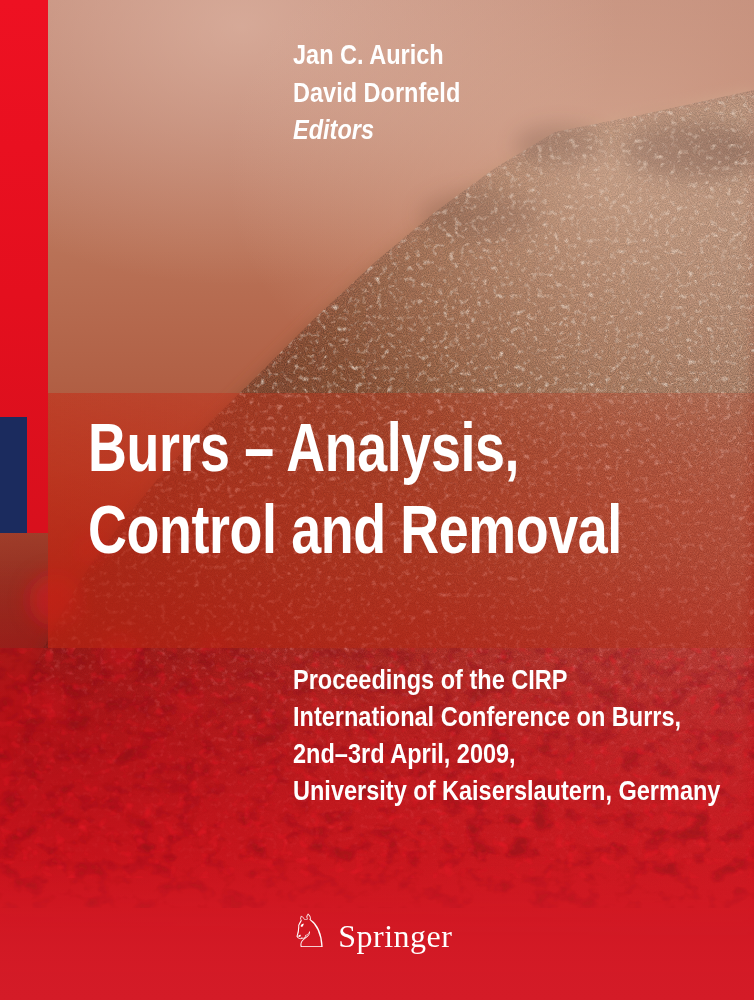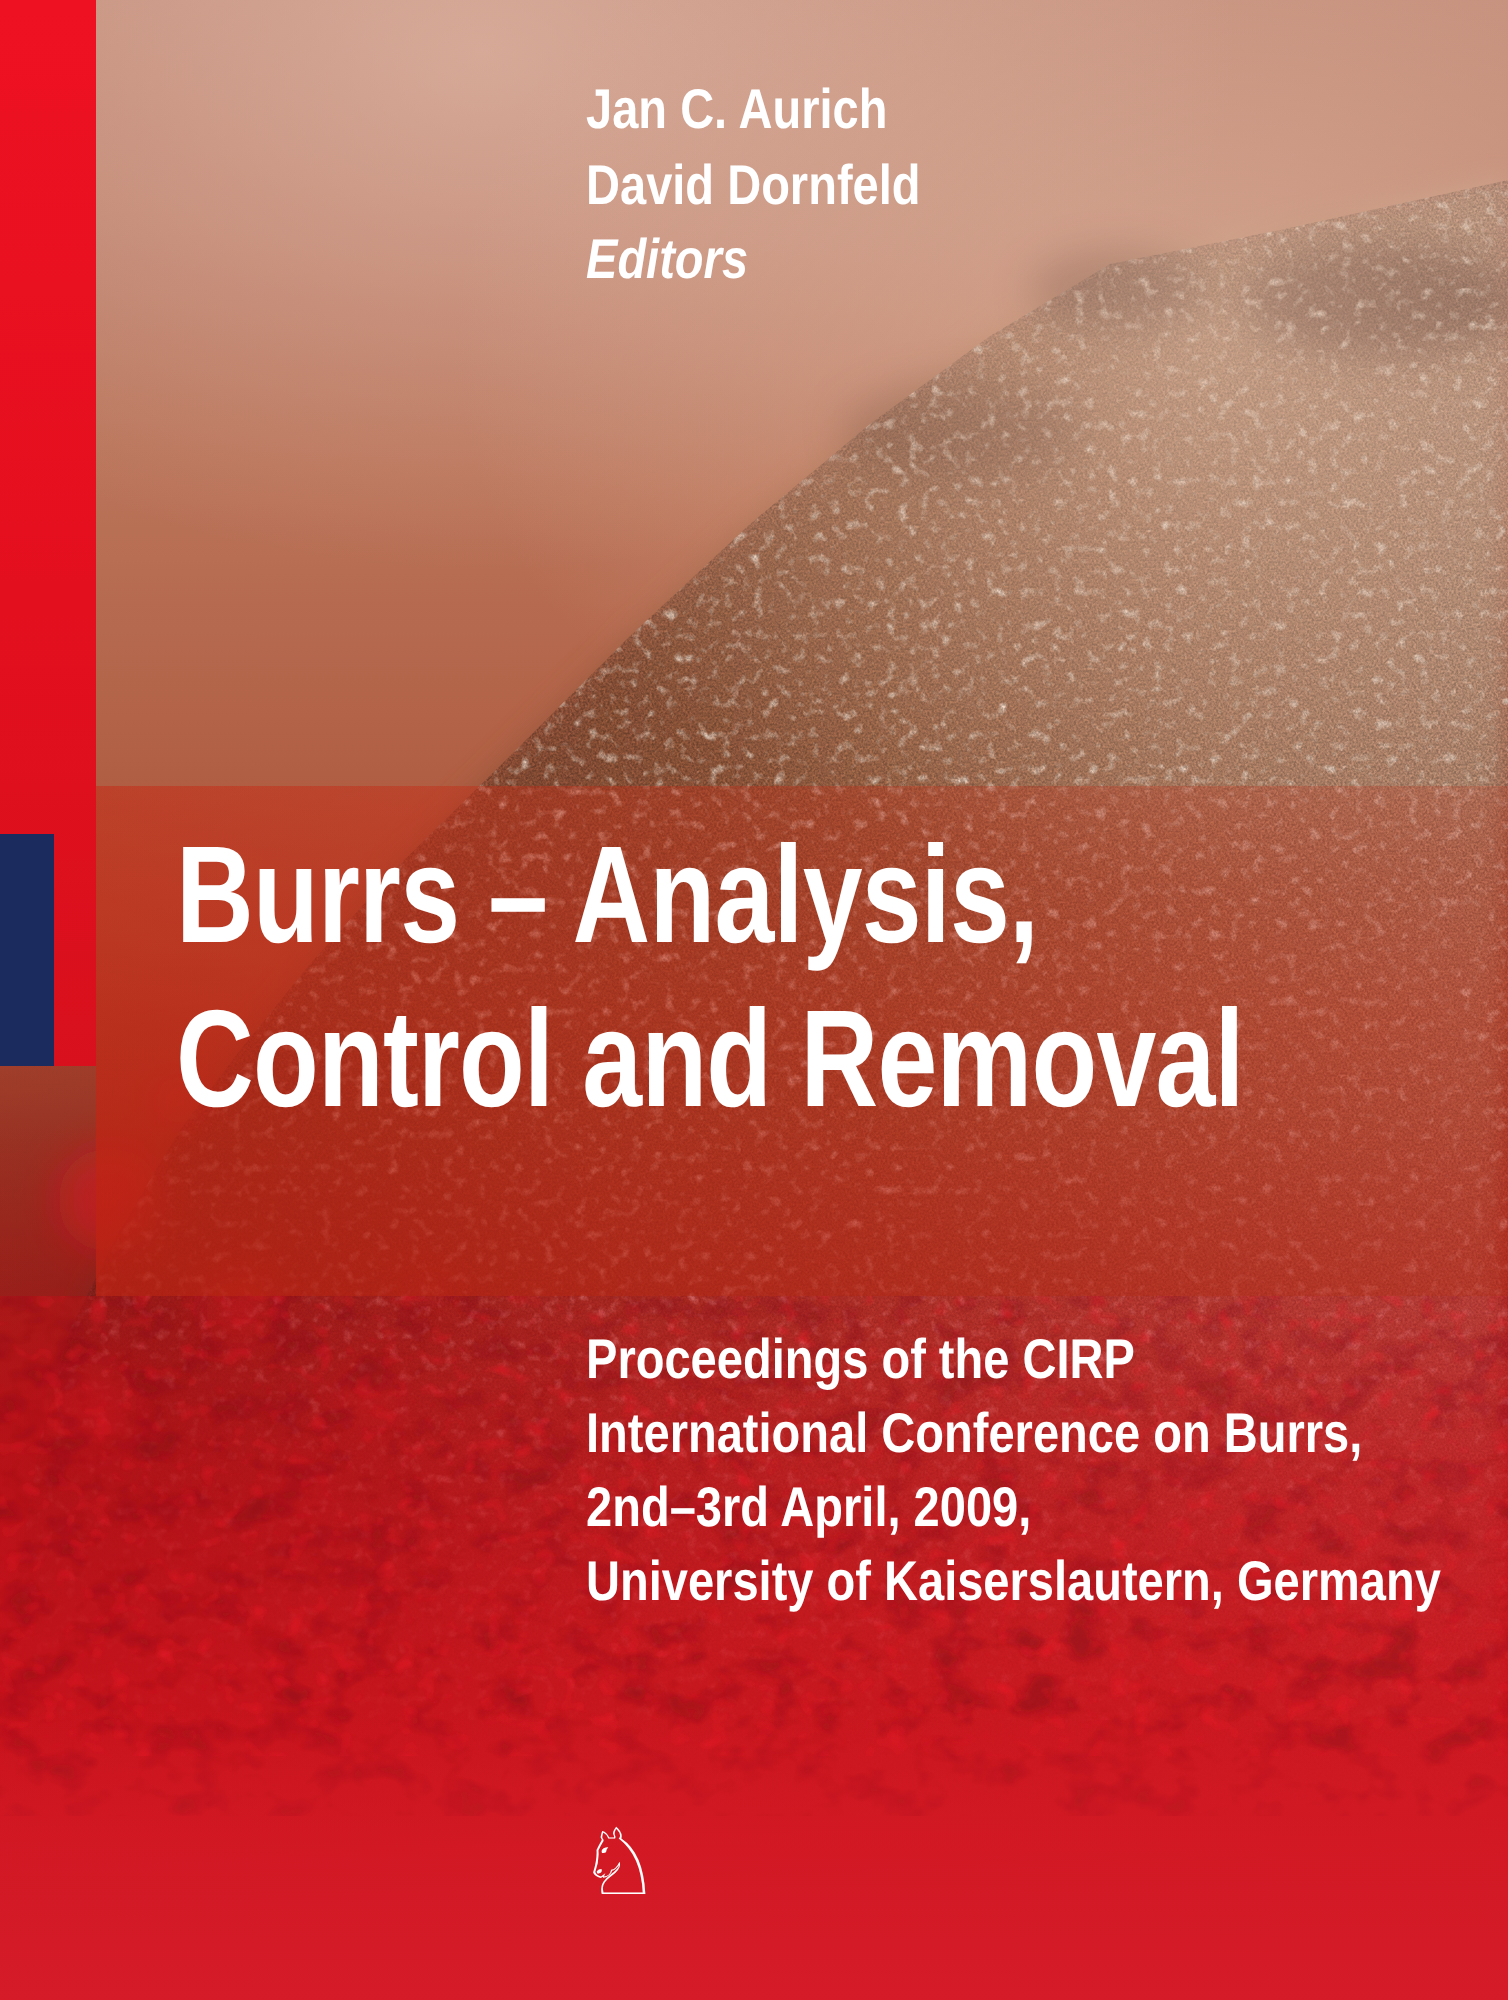--- a/index.html
+++ b/index.html
@@ -211,16 +211,17 @@
 
     <div class="subtitle">
       <div>Proceedings of the CIRP</div>
       <div>International Conference on Burrs,</div>
       <div>2nd–3rd April, 2009,</div>
       <div>University of Kaiserslautern, Germany</div>
     </div>
 
     <div class="logo">
       <span class="horse">♘</span>
+      <span class="logotext">Springer</span>
     </div>
 
   </div>
 </div>
 
 </body></html>

